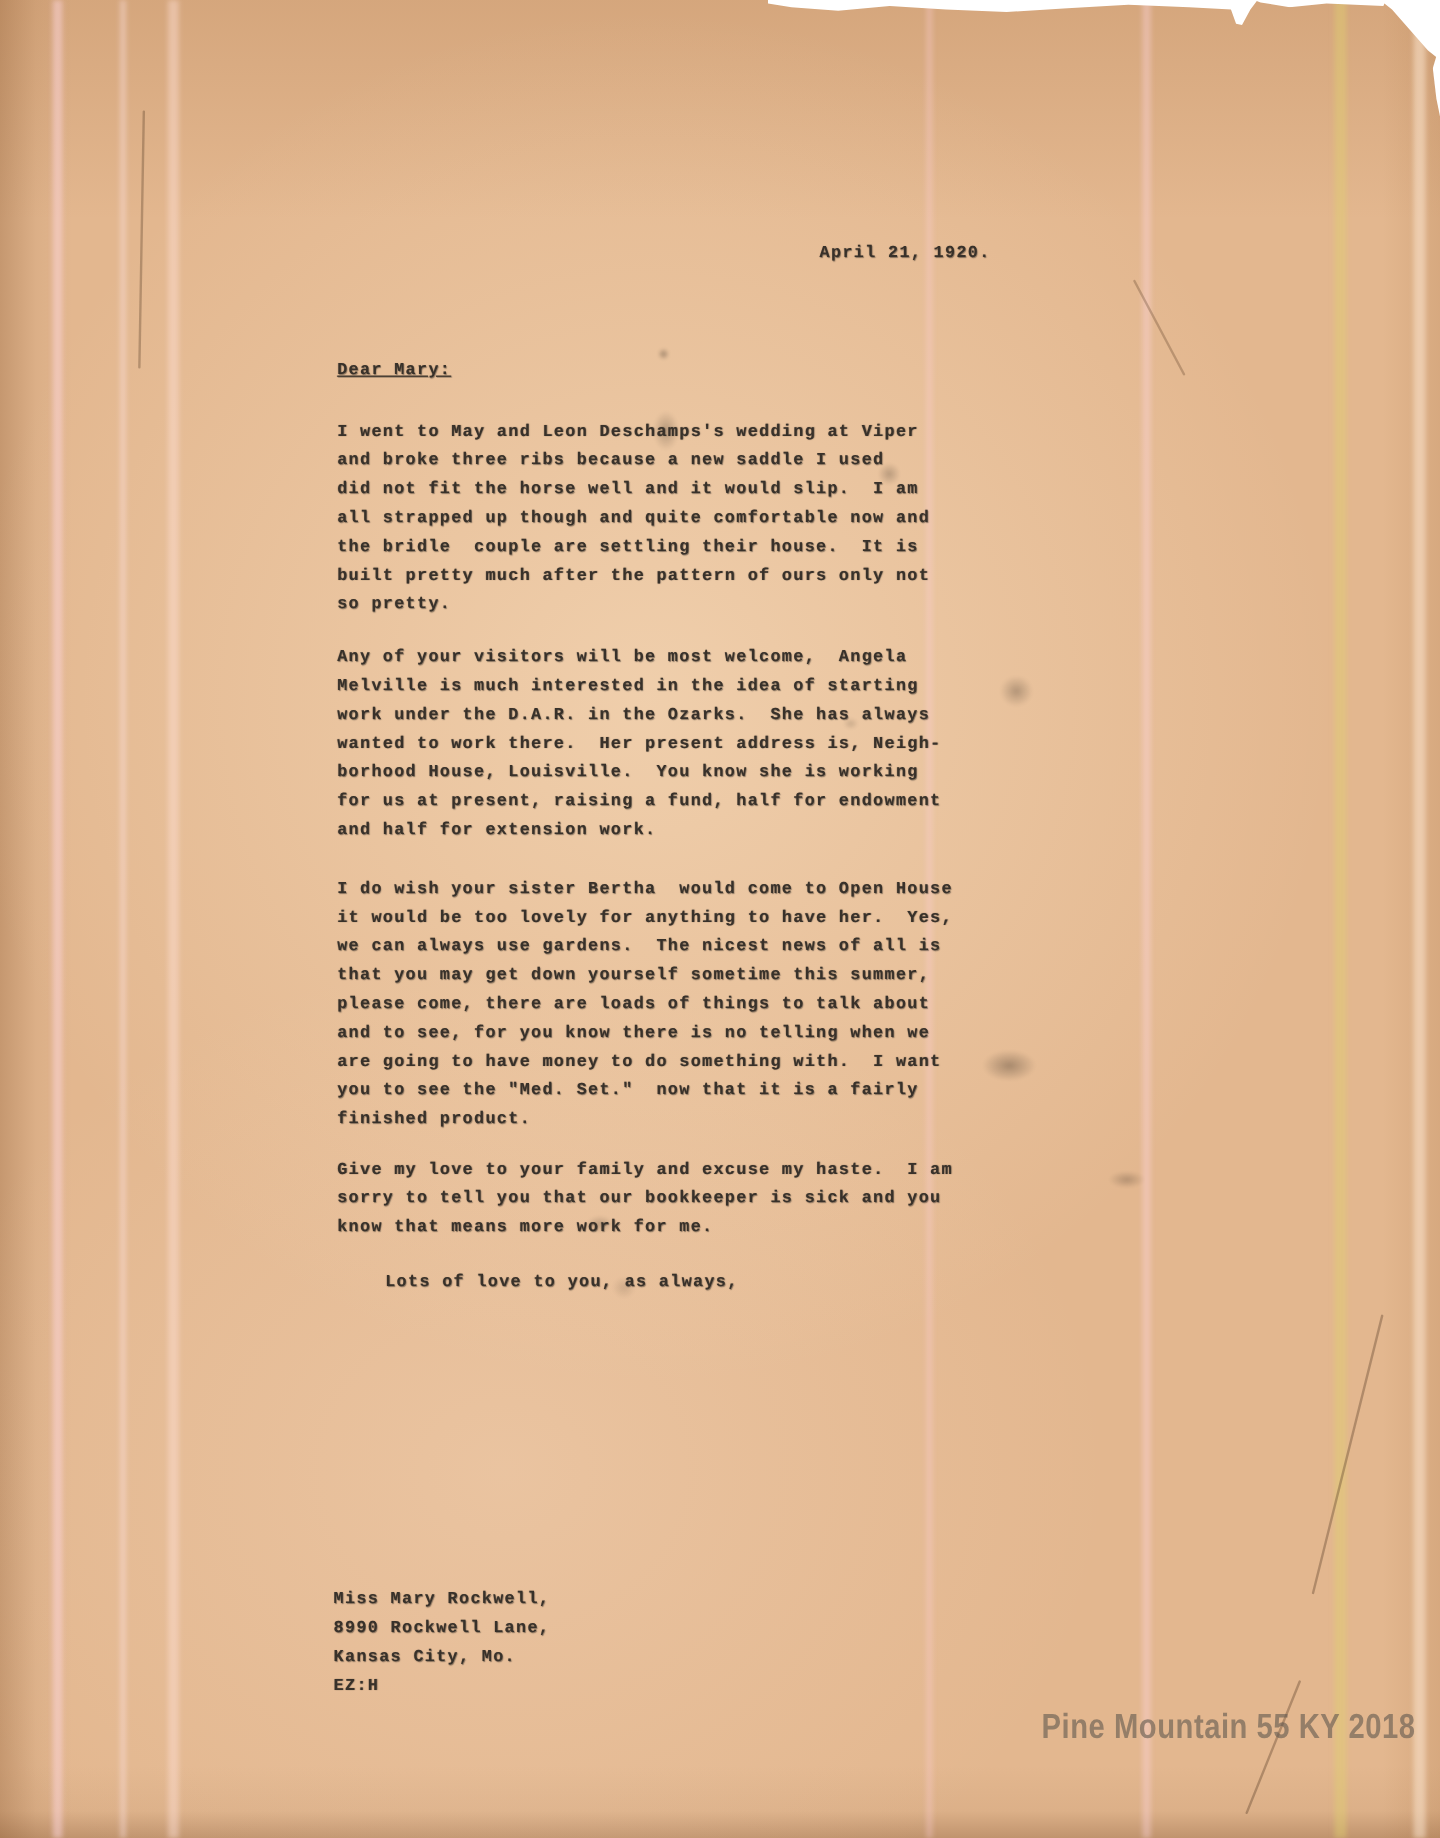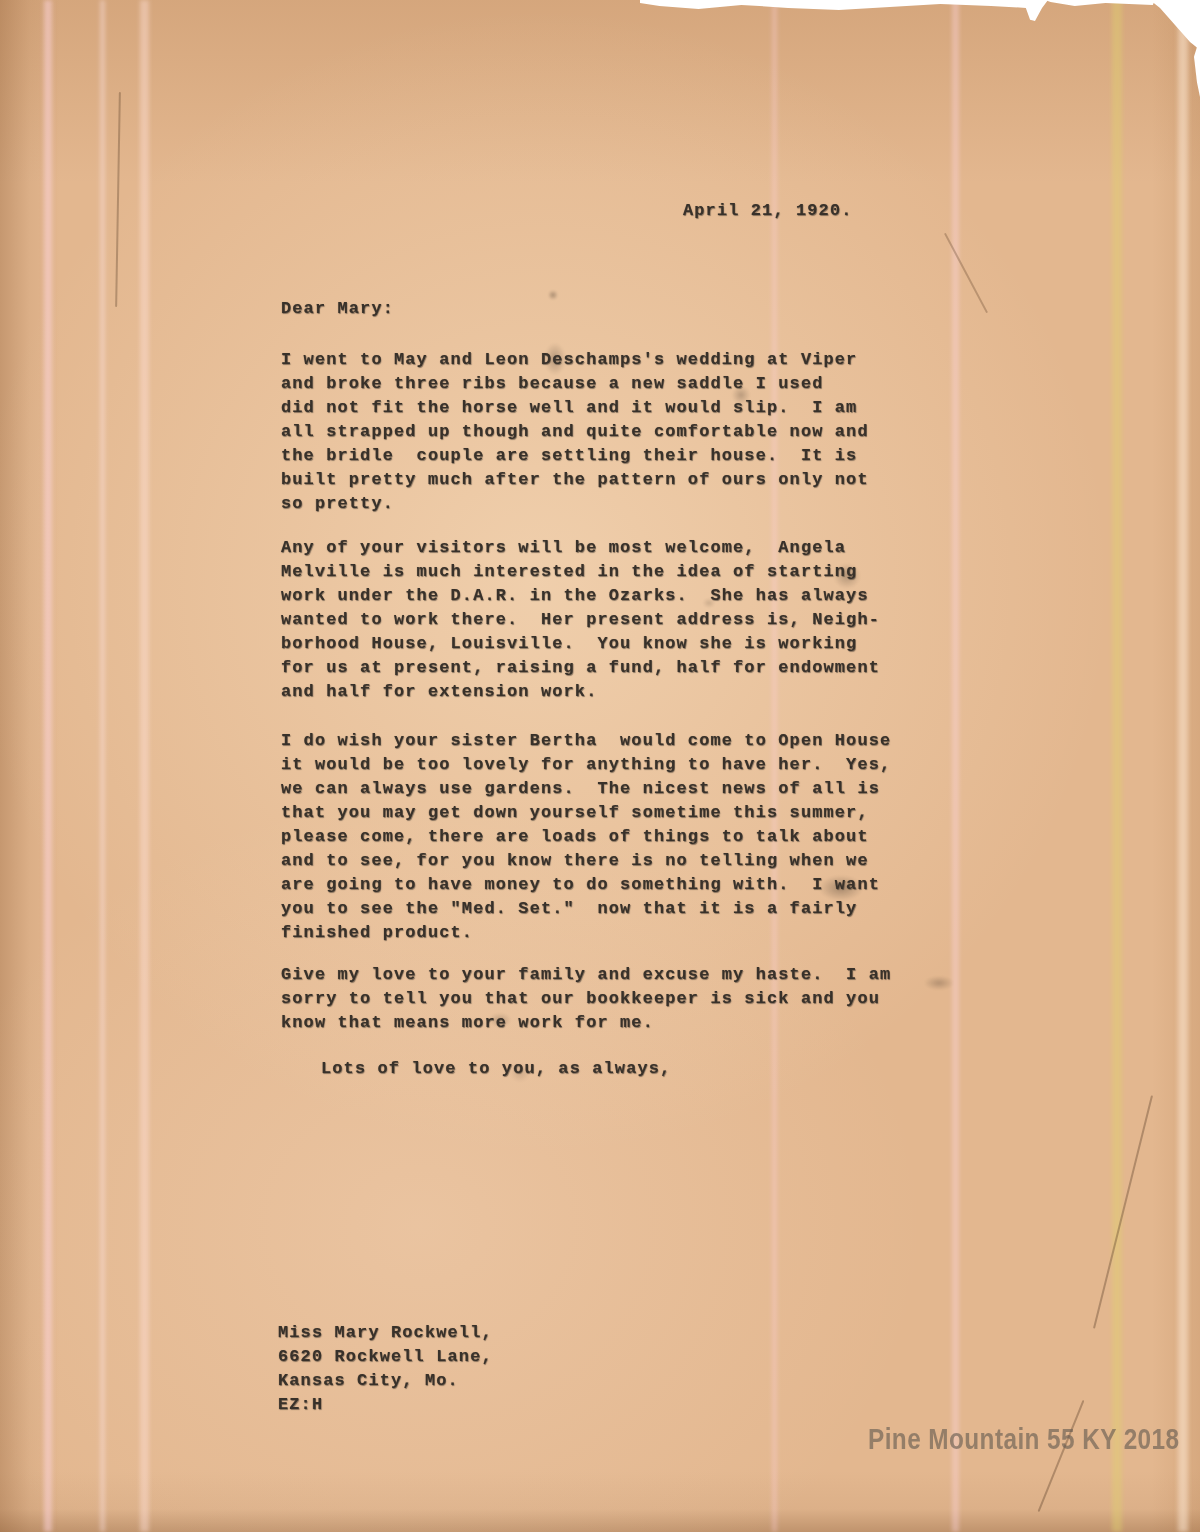--- a/index.html
+++ b/index.html
@@ -46,29 +46,29 @@
           background:radial-gradient(closest-side, rgba(40,32,25,0.55), rgba(40,32,25,0) 72%);}
 
   
   .scratch{position:absolute;pointer-events:none;border-radius:2px;}
 
   
   .typed{
     position:absolute;
     font-family:"Liberation Mono", monospace;
     font-weight:700;
-    font-size:17px;
+    font-size:14px;
     line-height:24px;
     letter-spacing:1.1px;
     color:#38312a;
     white-space:pre;
     text-shadow:0.6px 0.6px 0.9px rgba(56,49,42,0.55), -0.3px 0 0.7px rgba(56,49,42,0.30);
   }
   .date{left:683px;top:199px;}
-  .salutation{left:281px;top:297px;}
+  .salutation{left:281px;top:297px;text-decoration:underline;}
   .p1{left:281px;top:348px;}
   .p2{left:281px;top:536px;}
   .p3{left:281px;top:729px;}
   .p4{left:281px;top:963px;}
   .p5{left:281px;top:1057px;margin-left:40px;}
   .recipient{left:278px;top:1321px;}
 
   
   .watermark{
     position:absolute;left:868px;top:1423px;
@@ -131,21 +131,21 @@
 it would be too lovely for anything to have her.  Yes,
 we can always use gardens.  The nicest news of all is
 that you may get down yourself sometime this summer,
 please come, there are loads of things to talk about
 and to see, for you know there is no telling when we
 are going to have money to do something with.  I want
 you to see the "Med. Set."  now that it is a fairly
 finished product.</div>
     <div class="typed p5">Lots of love to you, as always,</div>
     <div class="typed recipient">Miss Mary Rockwell,
-6620 Rockwell Lane,
+8990 Rockwell Lane,
 Kansas City, Mo.
 EZ:H</div>
 
     <div class="watermark">Pine Mountain 55 KY 2018</div>
 
     <div class="tear tA"></div>
     <div class="tear tB"></div>
     <div class="tear tC"></div>
     <div class="tear tD"></div>
     <div class="tear tE"></div>

